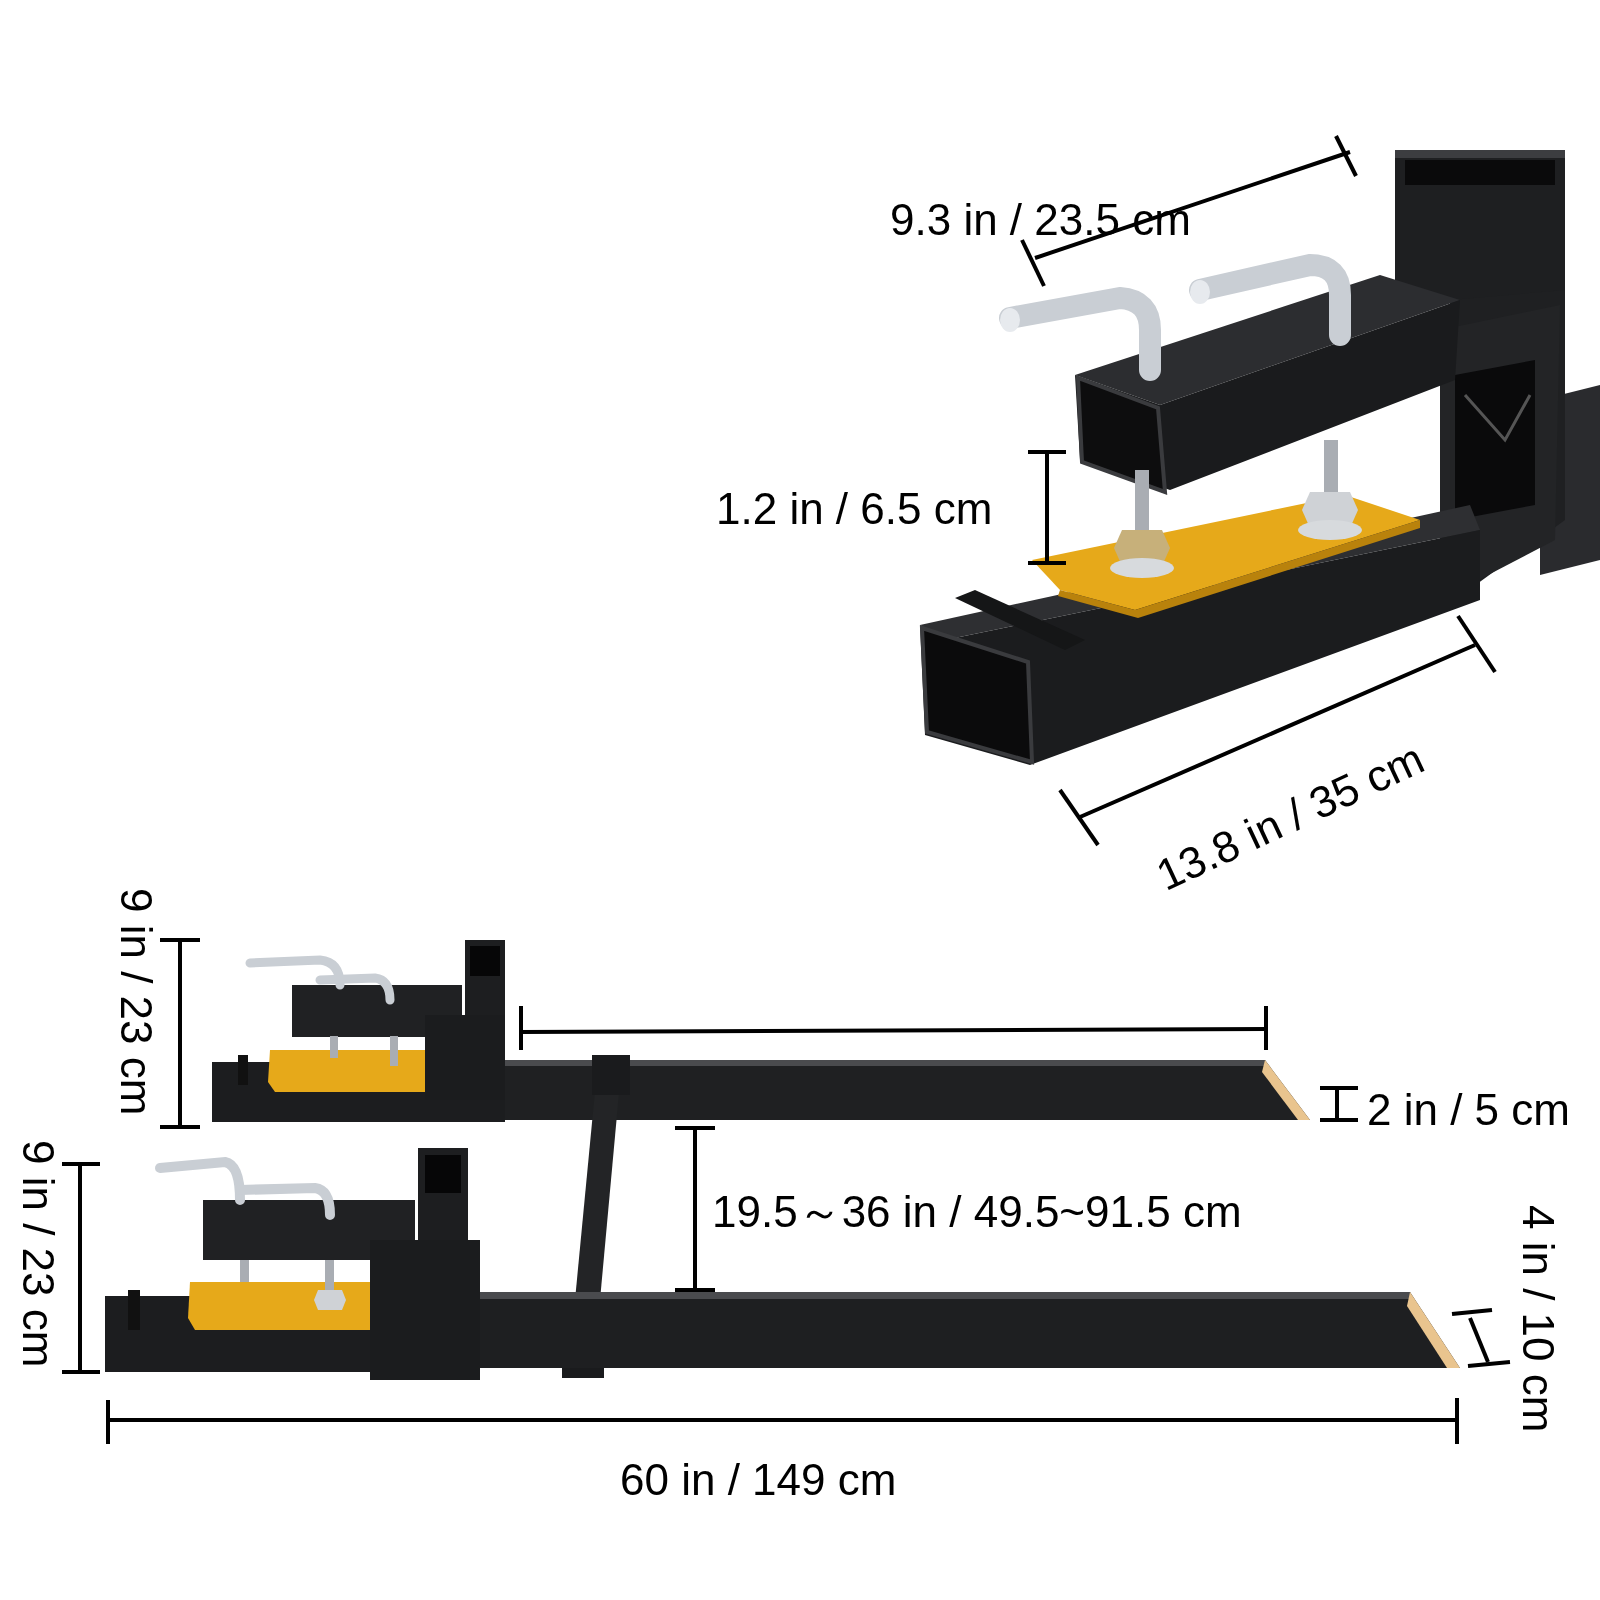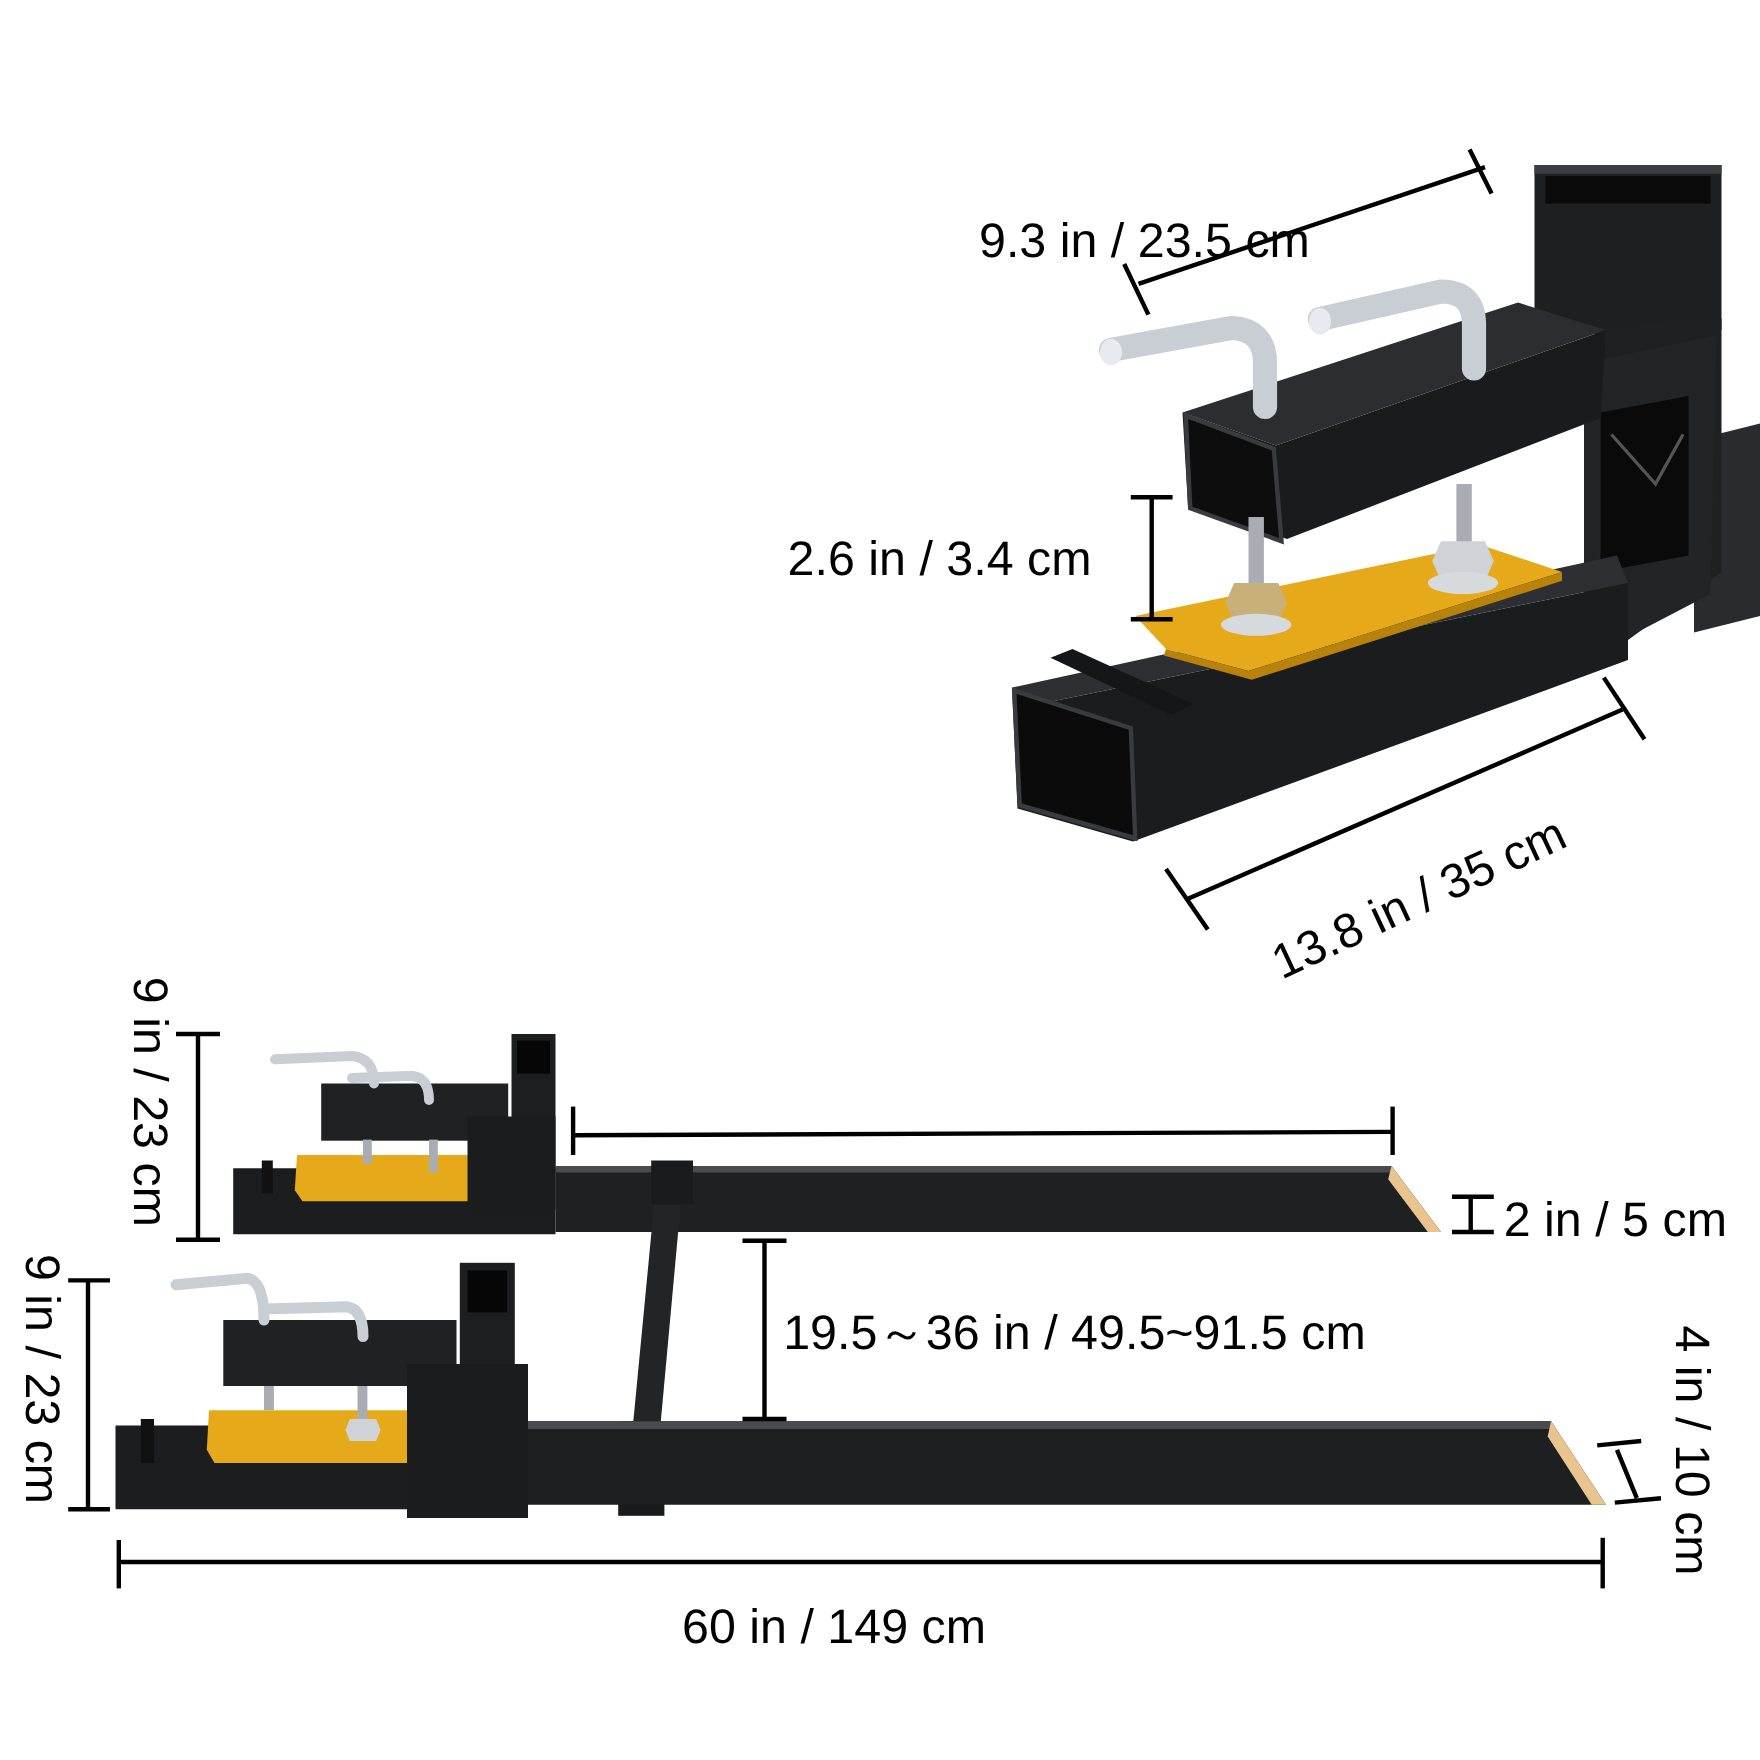--- a/index.html
+++ b/index.html
@@ -150,21 +150,21 @@
     </g>
     <g stroke="#000" stroke-width="4" fill="none">
       <line x1="108" y1="1420" x2="1457" y2="1420"></line>
       <line x1="108" y1="1400" x2="108" y2="1444"></line>
       <line x1="1457" y1="1398" x2="1457" y2="1444"></line>
     </g>
   </svg>
 
   <div class="dim-label" style="left:890px; top:150px;margin-top:48px;">9.3 in / 23.5 cm</div>
 
-  <div class="dim-label" style="left:716px; top:487px;">2.6 in / 3.4 cm</div>
+  <div class="dim-label" style="left:716px; top:487px;">1.2 in / 6.5 cm</div>
 
   <div class="dim-label" style="left:1150px; top:858px; transform-origin:left top; transform:rotate(-25deg);">13.8 in / 35 cm</div>
 
 
   <div class="dim-label" style="left:1367px; top:1088px;">2 in / 5 cm</div>
 
   <div class="dim-label" style="left:712px; top:1190px;text-align:center;">19.5～36 in / 49.5~91.5 cm</div>
 
   <div class="dim-label rot90" style="left:158px; top:888px;">9 in / 23 cm</div>
 

